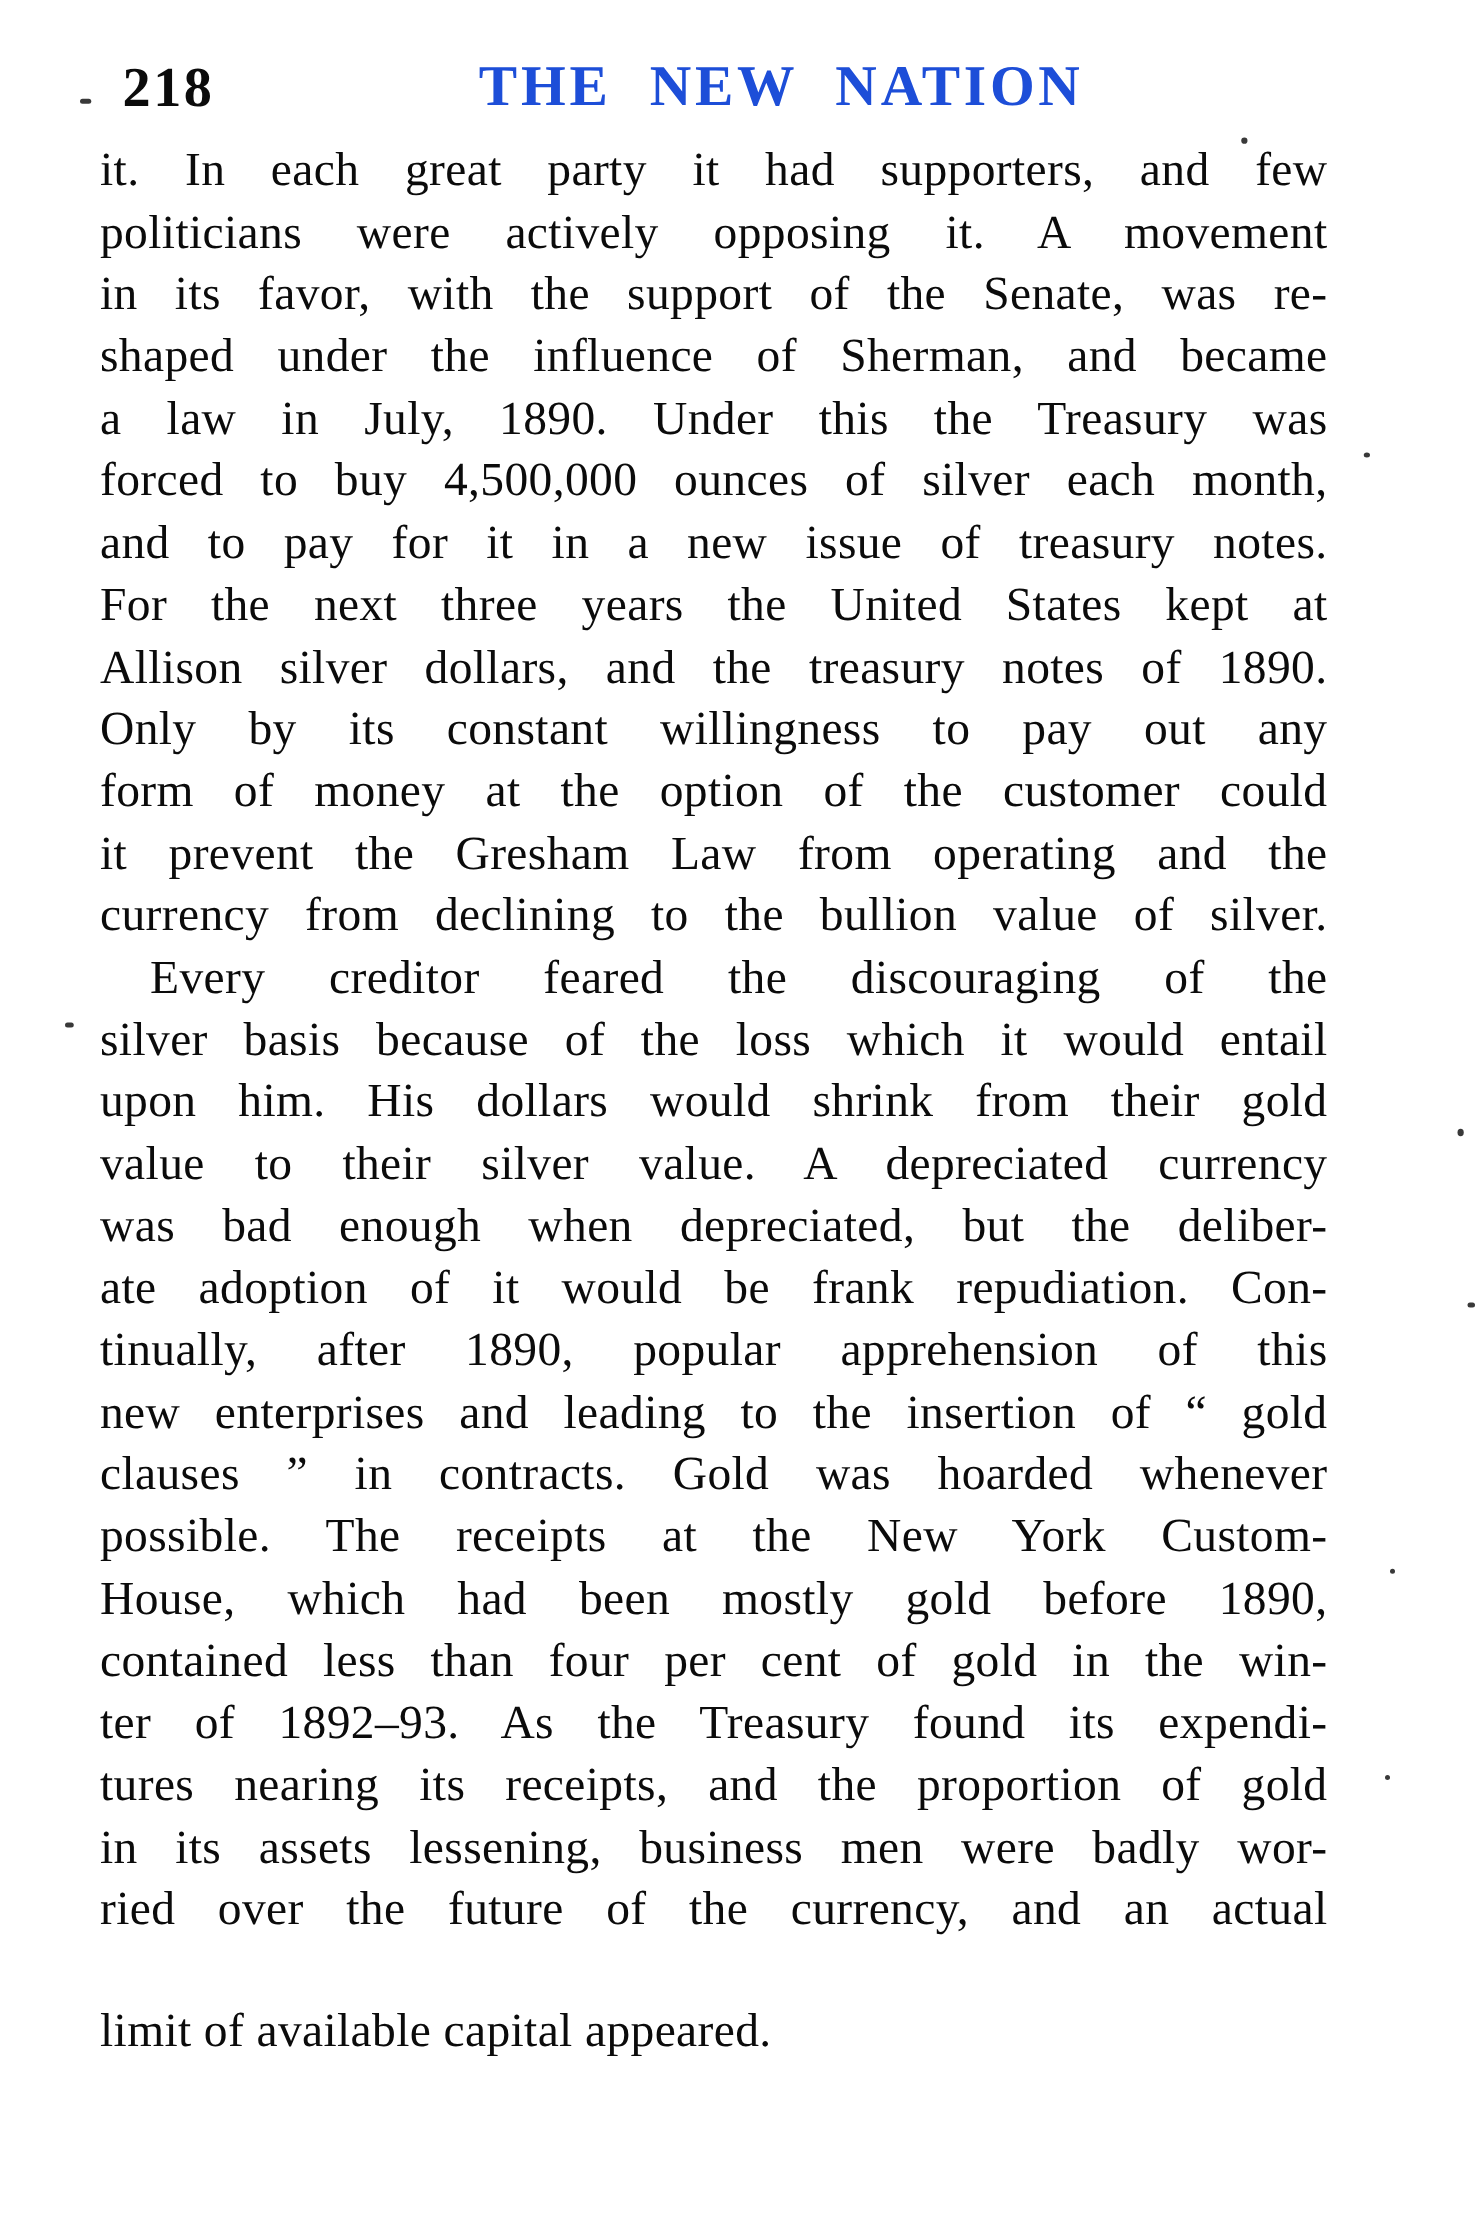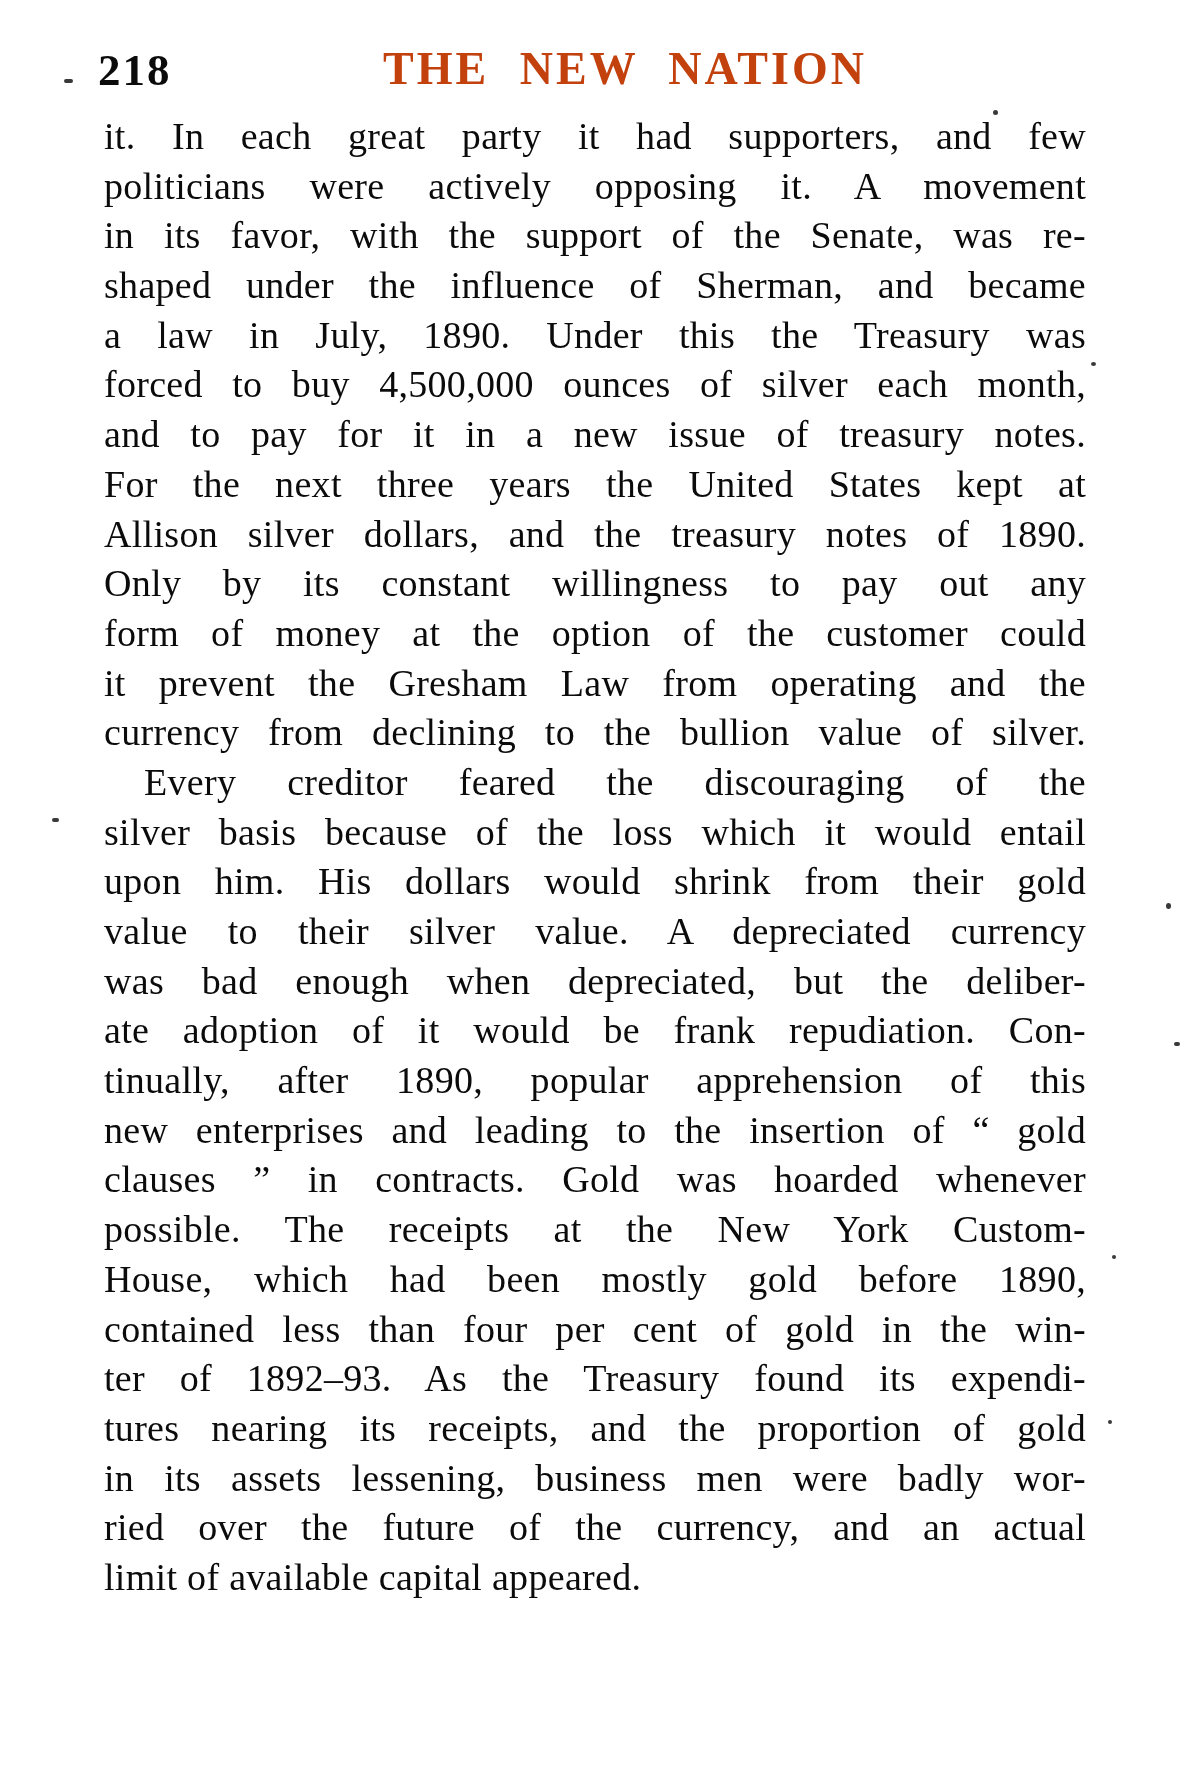--- a/index.html
+++ b/index.html
@@ -29,26 +29,26 @@
   }
   .running-head {
     position: absolute;
     left: 625px;
     top: 42px;
     transform: translateX(-50%);
     font-size: 46px;
     font-weight: bold;
     letter-spacing: 3px;
     word-spacing: 16px;
-    color: #c2410c;
+    color: #1d4ed8;
     white-space: nowrap;
   }
   .body-text {
     position: absolute;
-    left: 104px;
+    left: 80px;
     top: 112px;
     width: 982px;
   }
   .paragraph {
     margin: 0;
     padding: 0;
   }
   .line {
     font-size: 38px;
     line-height: 49.7px;
@@ -57,20 +57,21 @@
     white-space: normal;
     text-align: justify;
     text-align-last: justify;
     color: #0b0b0b;
   }
   .line.indent {
     text-indent: 40px;
   }
   .line.last {
     text-align-last: left;
+    margin-top: 48px;
   }
   .speck {
     position: absolute;
     background: #161616;
     border-radius: 50%;
     opacity: 0.85;
   }
 </style>
 </head>
 <body>

